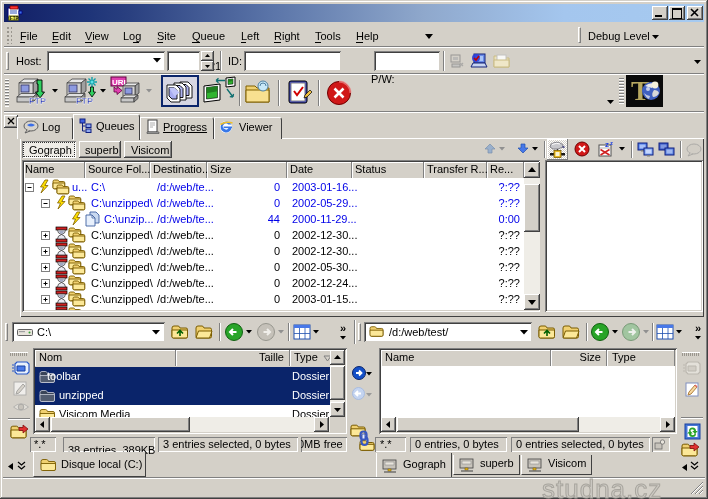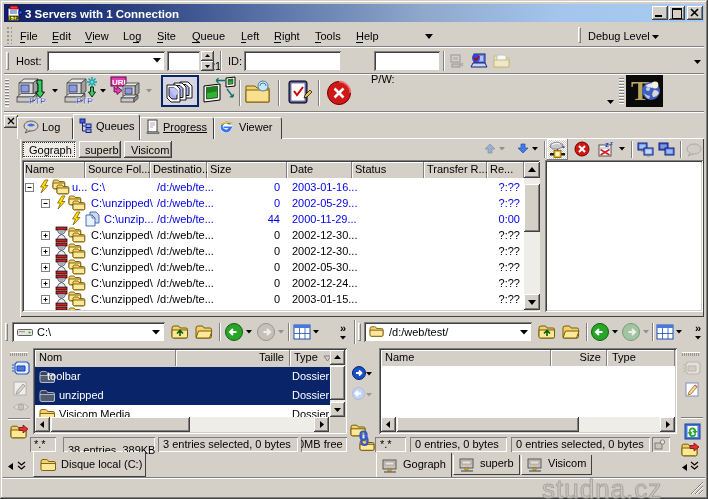--- a/index.html
+++ b/index.html
@@ -25,21 +25,20 @@
 
 <div class="ab" style="left:4px;top:4px;width:700px;height:18px;background:linear-gradient(to right,#121f66 0%,#1e3478 12%,#2a4080 18%,#5a74a8 38%,#8fa8cc 60%,#a4c6ee 80%,#a6caf0 100%);"></div>
 <svg class="ab" style="left:7px;top:5px;" width="16" height="16" viewBox="0 0 16 16">
   <rect x="1" y="3" width="11" height="9" fill="#fdfdfd" stroke="#00007b"></rect>
   <rect x="3" y="5" width="7" height="4" fill="#9ad"></rect>
   <path d="M3 1 h8 v3 h-8 z" fill="#ff3131" stroke="#7b0000" stroke-width="0.8"></path>
   <path d="M12 6 h3 v3 h-3 z" fill="#3a6ee8" stroke="#00007b" stroke-width="0.8"></path>
   <rect x="2" y="11" width="9" height="4" fill="#ffff63" stroke="#7b7b00"></rect>
   <text x="3" y="15" font-size="4.5" font-family="Liberation Sans" font-weight="bold" fill="#000">FTP</text>
 </svg>
-<div class="t" style="left:25px;top:8px;color:#fff;font-weight:bold;font-size:11.5px;">3 Servers with 1 Connection</div>
 <div class="ab cbtn" style="left:652px;top:6px;width:16px;height:14px;">
       <div class="ab" style="left:3px;top:9px;width:7px;height:2px;background:#000;"></div>
     </div>
 <div class="ab cbtn" style="left:669px;top:6px;width:16px;height:14px;">
       <div class="ab" style="left:3px;top:2px;width:8px;height:8px;border:1px solid #000;border-top-width:2px;"></div>
     </div>
 <div class="ab cbtn" style="left:687px;top:6px;width:16px;height:14px;">
   <svg width="16" height="14" viewBox="0 0 16 14">
         <path d="M4 3 L11 10 M11 3 L4 10" stroke="#000" stroke-width="1.6"></path>
       </svg>

